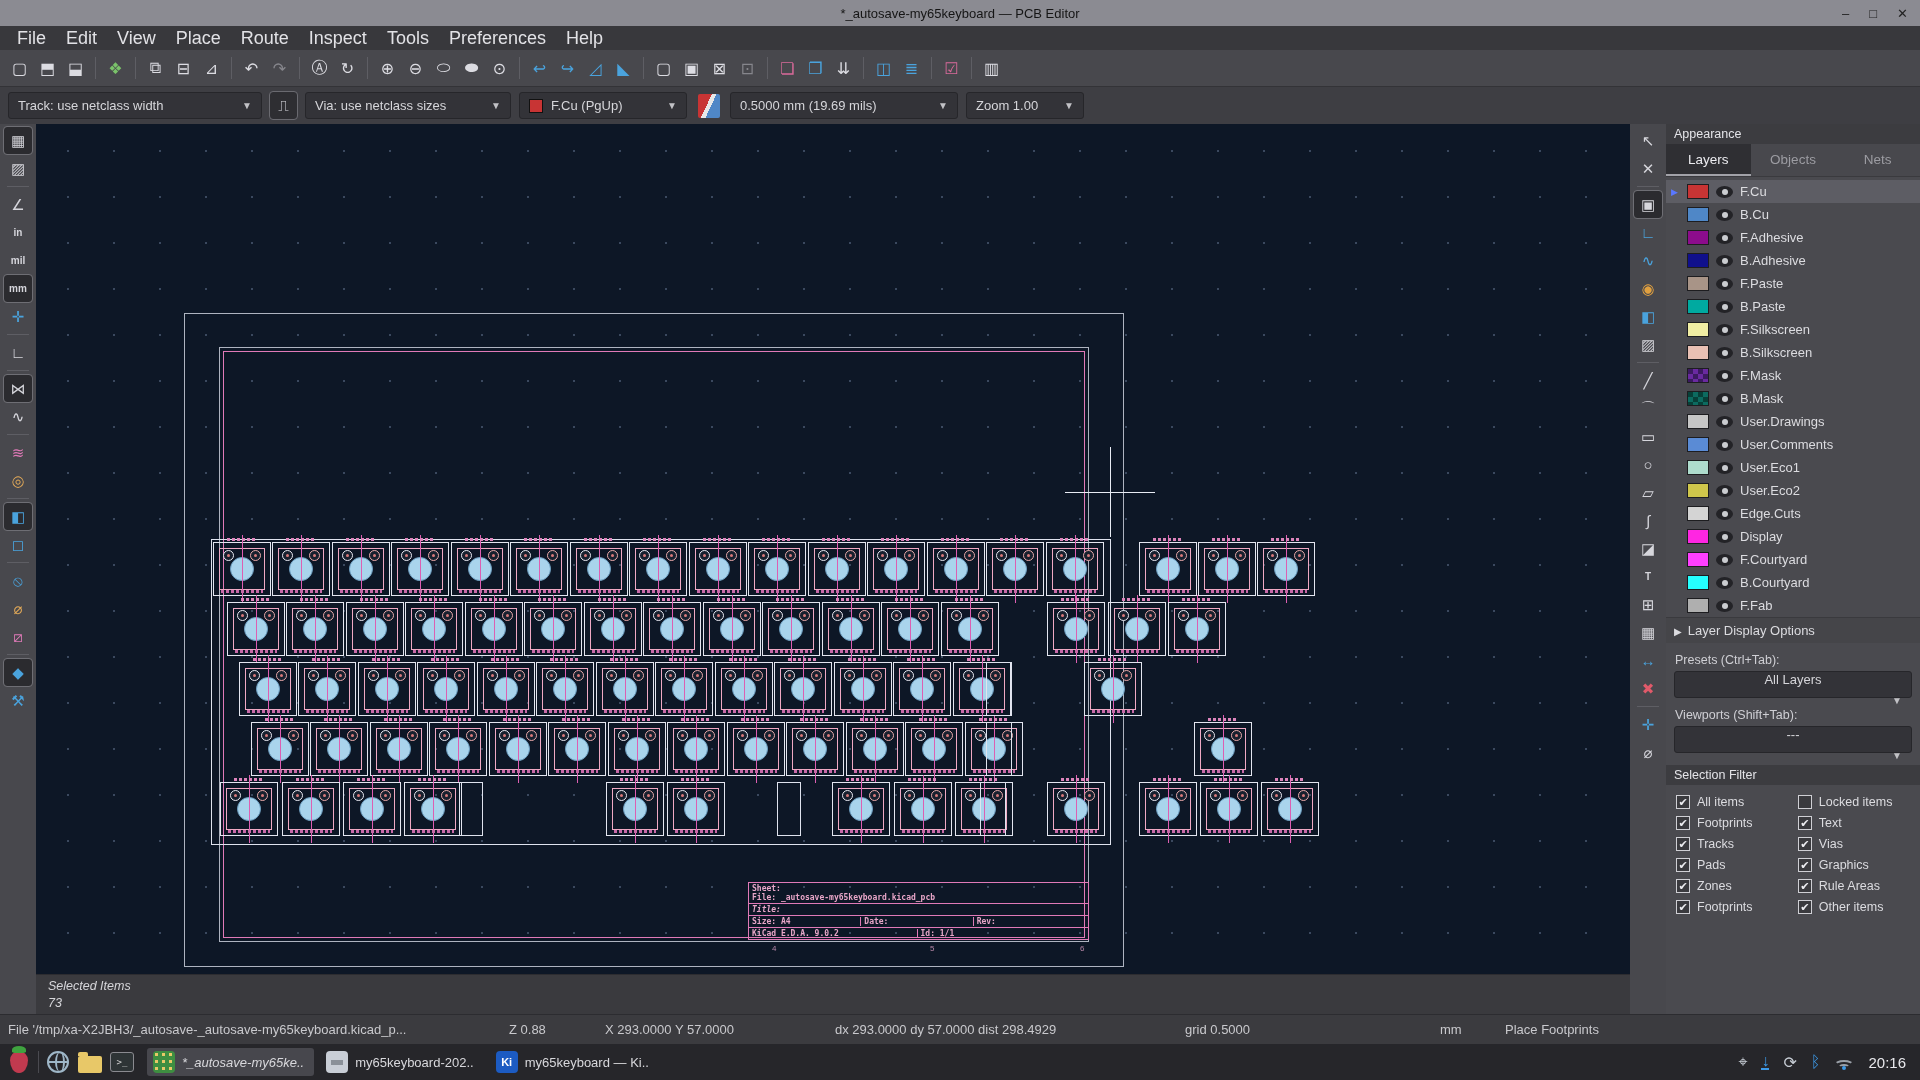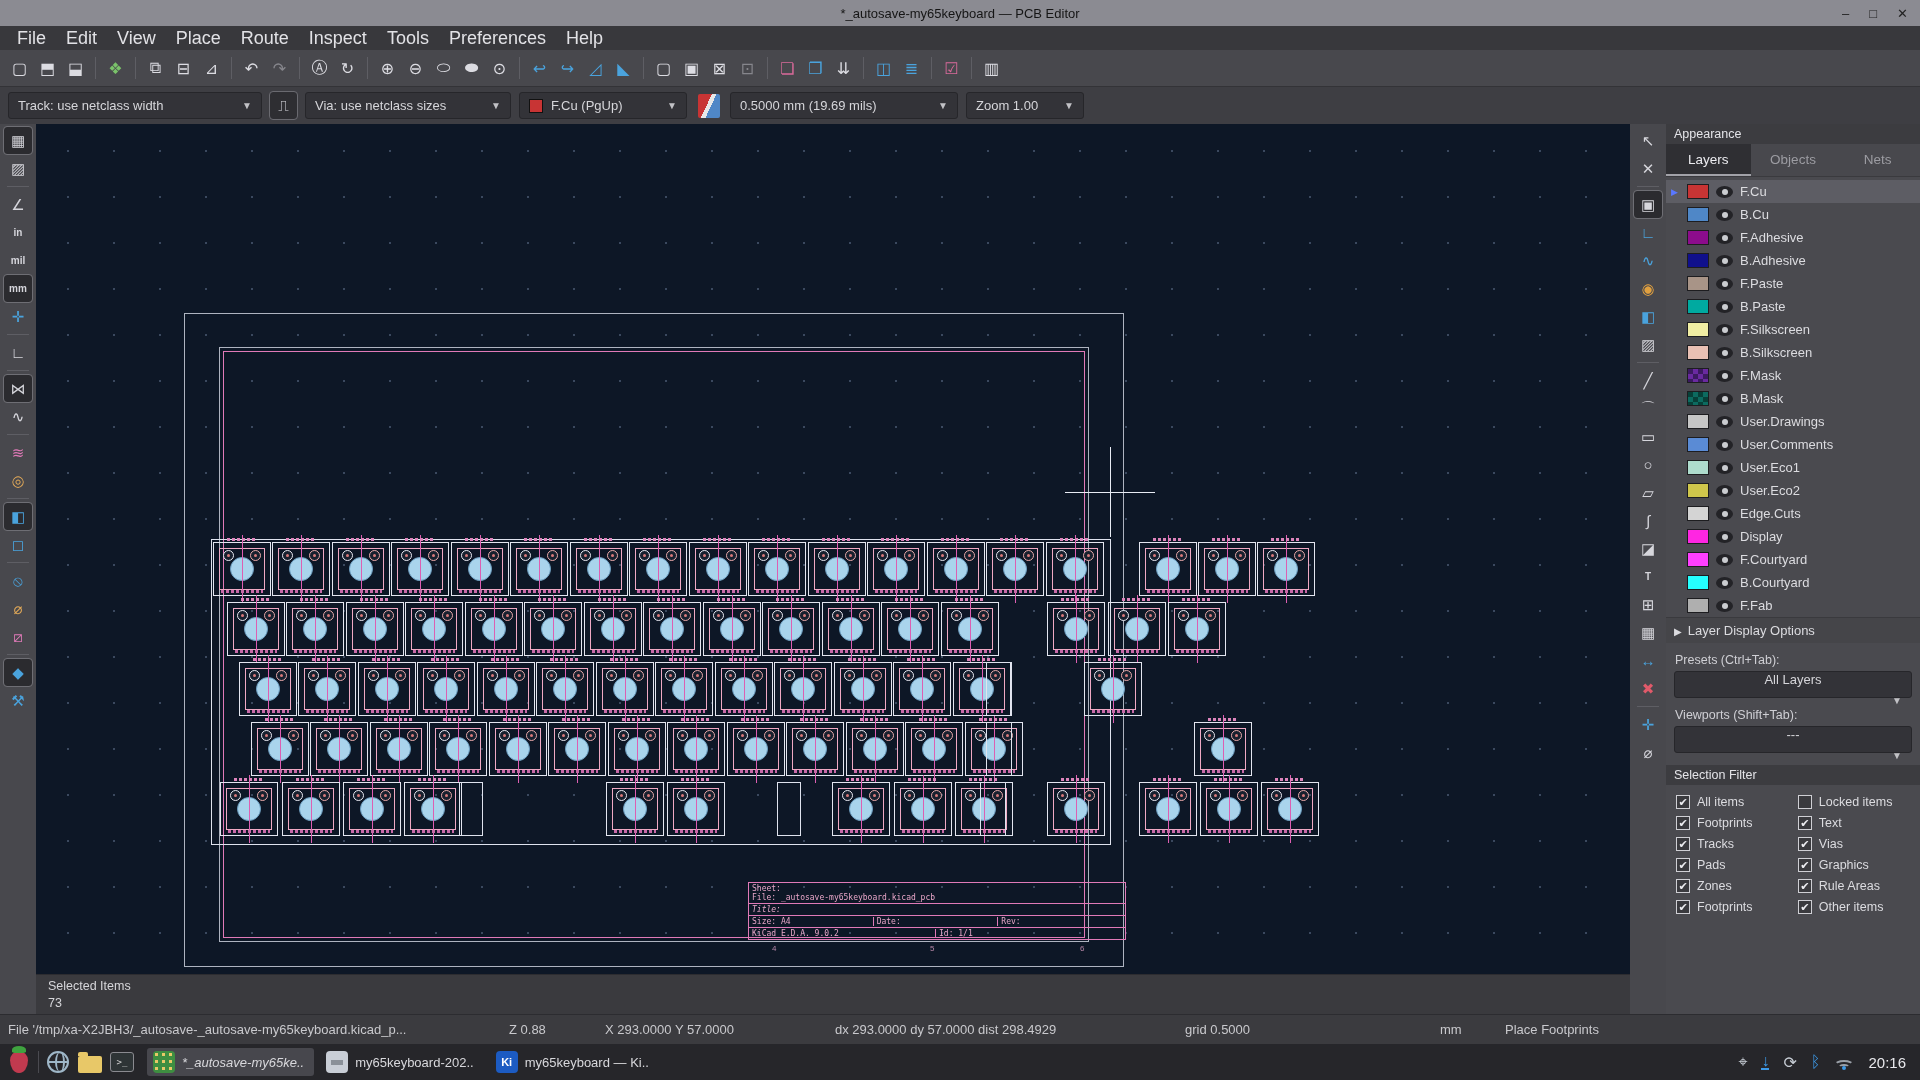--- a/index.html
+++ b/index.html
@@ -37,21 +37,21 @@
   .st-btn.txt { font-size:10px; font-weight:bold; letter-spacing:0; }
   .st-btn.active { background:#2b2b2f; outline:1px solid #6e6e74; }
   .st-sep { width:22px; height:1px; background:#5e5e64; margin:3px 0; flex:none; }
 
   .center { display:flex; flex-direction:column; width:1594px; flex:none; }
   #canvas { position:relative; width:1594px; height:850px; flex:none; overflow:hidden;
     background-color:#0d1726;
     background-image:radial-gradient(rgba(150,175,210,.33) 1px, transparent 1.4px);
     background-size:46px 46px; background-position:9px 4px; }
 
-  .msgbox { height:40px; background:#3a3a3e; border-top:1px solid #2c2c30; padding:3px 12px; flex:none; }
+  .msgbox { height:40px; background:#3a3a3e; border-top:1px solid #2c2c30; padding:3px 12px; flex:none;font-style:italic; }
   .msgbox div { color:#d6d6da; font-size:12.5px; line-height:17px; }
 
   
   .sheet-frame { position:absolute; border:1px solid #aeb4c0; }
   .board-rect  { position:absolute; border:1px solid #e07ab8; }
   .kb-outline  { position:absolute; border:1px solid #dfe3ee; }
   .key { position:absolute; width:58px; height:54px; border:1px solid #e3e6f0; }
   .key .silk { position:absolute; inset:5px; border:1px solid #efa9c4; }
   .key .hole { position:absolute; left:50%; top:50%; width:24px; height:24px; margin:-12px 0 0 -12px; border-radius:50%; background:#a9d4ec; border:1px solid #6d9fc2; }
   .key .pad { position:absolute; top:7px; width:11px; height:11px; border-radius:50%; border:1px solid #e9e9f2; background:#17202e; }
@@ -1044,21 +1044,21 @@
             <div class="pad r"></div>
             <div class="vline"></div>
             <div class="tagt"></div>
             <div class="tagb"></div>
           </div>
           <div class="blank-fp" style="left: 950px; top: 538px; width: 26px; height: 54px;"></div>
           <div class="blank-fp" style="left: 950px; top: 598px; width: 26px; height: 54px;"></div>
           <div class="blank-fp" style="left: 423px; top: 658px; width: 24px; height: 54px;"></div>
           <div class="blank-fp" style="left: 741px; top: 658px; width: 24px; height: 54px;"></div>
           <div class="blank-fp" style="left: 944px; top: 658px; width: 26px; height: 54px;"></div>
-          <div class="title-block" style="left: 712px; top: 758px; width: 378px;">
+          <div class="title-block" style="left: 712px; top: 758px; width: 341px; font-weight: bold;">
             <div class="tb-row">
               <div>Sheet:</div>
               <div>File: _autosave-my65keyboard.kicad_pcb</div>
             </div>
             <div class="tb-row" style="font-style: italic;">Title:</div>
             <div class="tb-row cols">
               <span>Size: A4</span>
               <span>Date:</span>
               <span>Rev:</span>
             </div>

